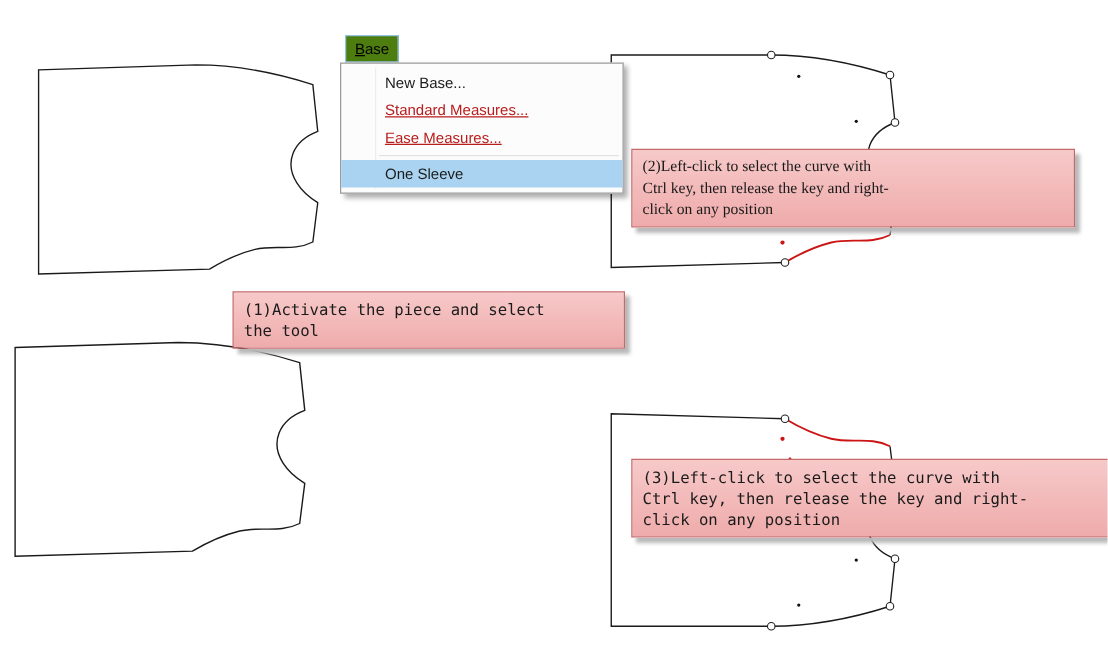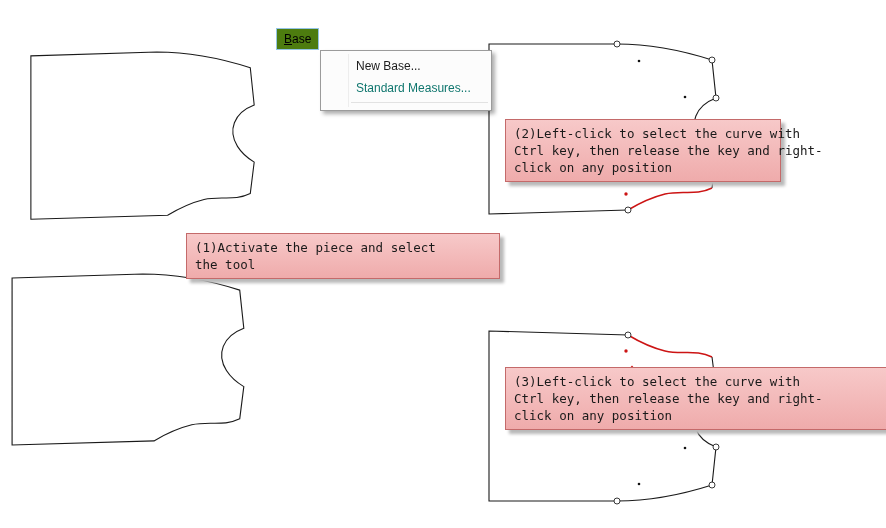--- a/index.html
+++ b/index.html
@@ -12,33 +12,33 @@
   svg { overflow:visible; display:block; }
 
   
   .menu-title {
     left:276px; top:28px; height:20px; line-height:20px;
     padding:0 7px; background:#4d7c0f; border:1px solid #94c4e4;
     font-size:12px; color:#000;
   }
   .menu-title .accel { text-decoration:underline; }
   .menu-dropdown {
-    left:272px; top:50px; width:172px;
+    left:272px; top:50px; width:227px;
     background:#fcfcfc; border:1px solid #9b9b9b;
     box-shadow:3px 3px 4px rgba(0,0,0,0.32);
-    padding:4px 0; box-sizing:border-box;margin-left:48px;
+    padding:4px 0; box-sizing:border-box;
   }
   .menu-gutter {
     position:absolute; left:27px; top:3px; bottom:3px; width:1px; background:#ededed;
   }
   .menu-item {
     position:relative; height:22px; line-height:22px;
     padding-left:35px; font-size:12px; color:#1c1c1c; white-space:nowrap;
   }
-  .menu-item.disabled { color:#0f766e; }
+  .menu-item.disabled { color:#b91c1c;text-decoration:underline; }
   .menu-item.selected { background:#a9d3f0; }
   .menu-sep { height:1px; background:#e2e2e2; margin:3px 3px 3px 30px; }
 
   
   .callout {
     position:absolute;
     background:linear-gradient(#f7c9c9, #efabab);
     border:1px solid #c46a6a;
     box-shadow:4px 4px 3px #b9b9b9;
     padding:5px 8px; box-sizing:border-box;
@@ -108,29 +108,31 @@
 </div>
 
 <div class="abs menu-title">
   <span class="accel">B</span><span>ase</span>
 </div>
 
 <div class="abs menu-dropdown">
   <div class="menu-gutter"></div>
   <div class="menu-item">New Base...</div>
   <div class="menu-item disabled">Standard Measures...</div>
+  <div class="menu-item disabled">Ease Measures...</div>
   <div class="menu-sep"></div>
+  <div class="menu-item selected">One Sleeve</div>
 </div>
 
 <div class="callout" style="left:186px; top:233px; width:314px;">
   <div class="line">(1)Activate the piece and select</div>
   <div class="line">the tool</div>
 </div>
 
-<div class="callout" style="left:505px; top:119px; width:276px;">
+<div class="callout" style="left:505px; top:119px; width:355px;font-family:Liberation Serif, serif;">
   <div class="line">(2)Left-click to select the curve with</div>
   <div class="line">Ctrl key, then release the key and right-</div>
   <div class="line">click on any position</div>
 </div>
 
 <div class="callout" style="left:505px; top:367px; width:406px;">
   <div class="line">(3)Left-click to select the curve with</div>
   <div class="line">Ctrl key, then release the key and right-</div>
   <div class="line">click on any position</div>
 </div>

